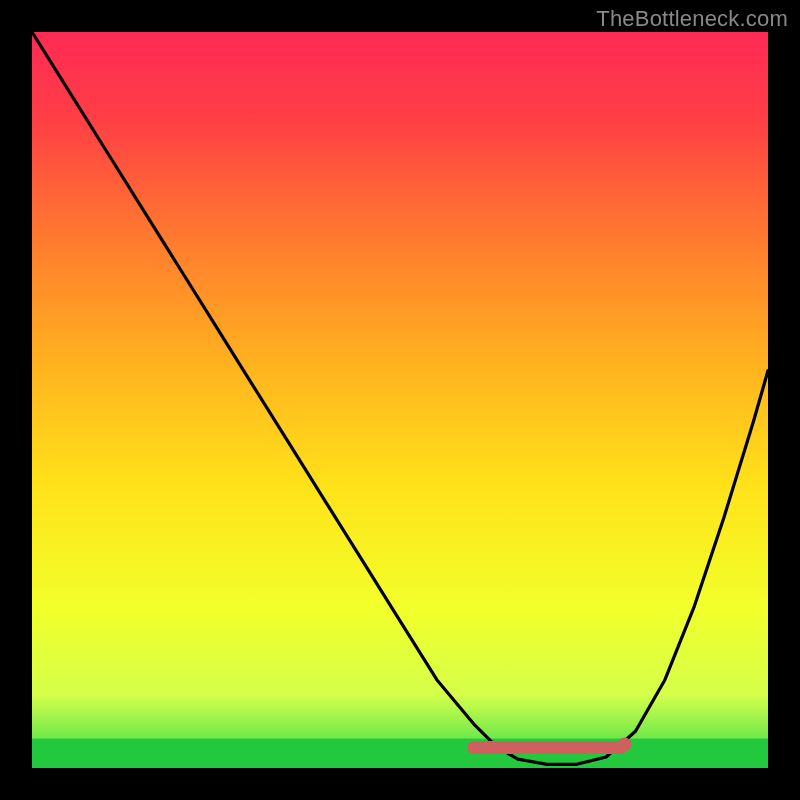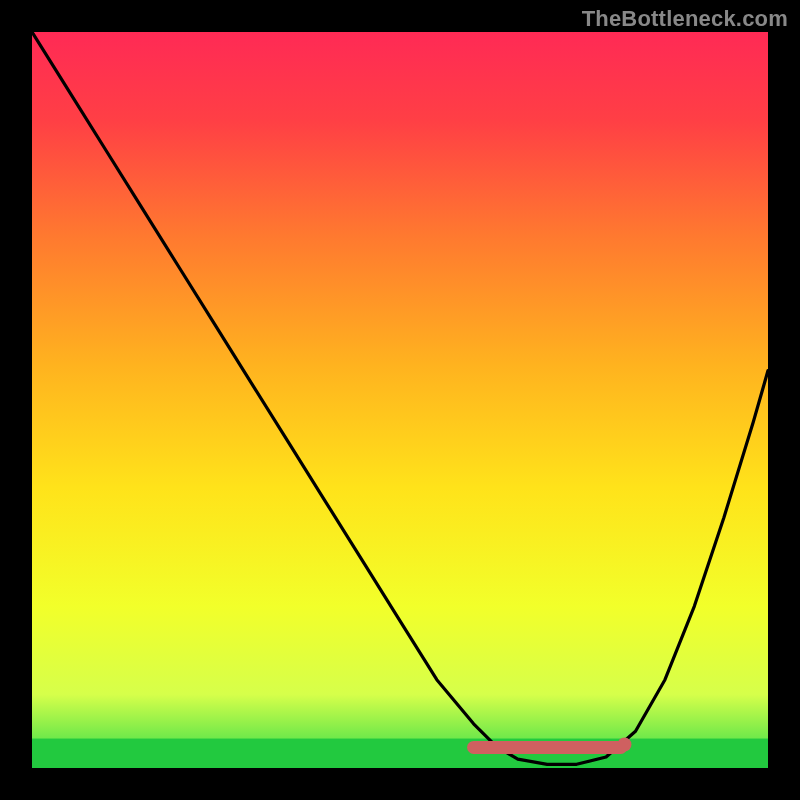--- a/index.html
+++ b/index.html
@@ -10,21 +10,21 @@
     background: #000;
     position: relative;
     font-family: Arial, Helvetica, sans-serif;
   }
   .watermark {
     position: absolute;
     top: 6px;
     right: 12px;
     color: #888;
     font-size: 22px;
-    font-weight: 700;
+    font-weight: 400;
     letter-spacing: 0.2px;
     z-index: 10;
   }
   .plot-wrap {
     position: absolute;
     left: 32px;
     top: 32px;
     width: 736px;
     height: 736px;
     background: #000;

